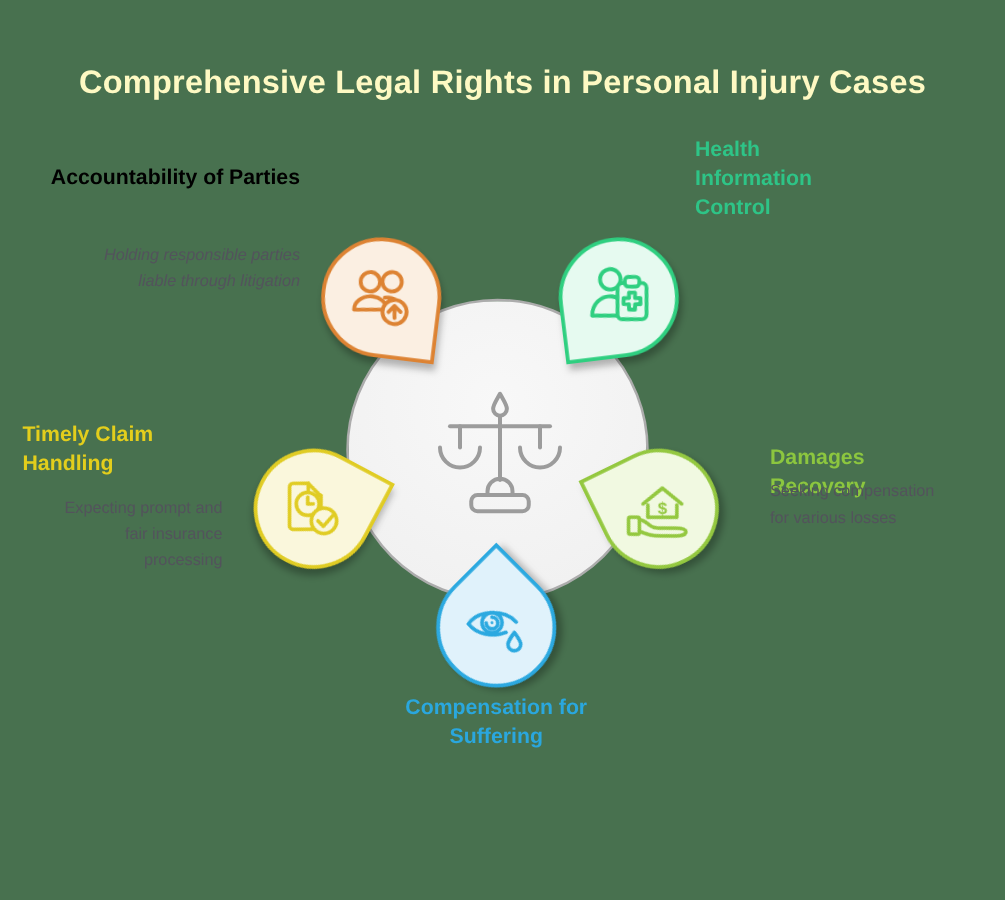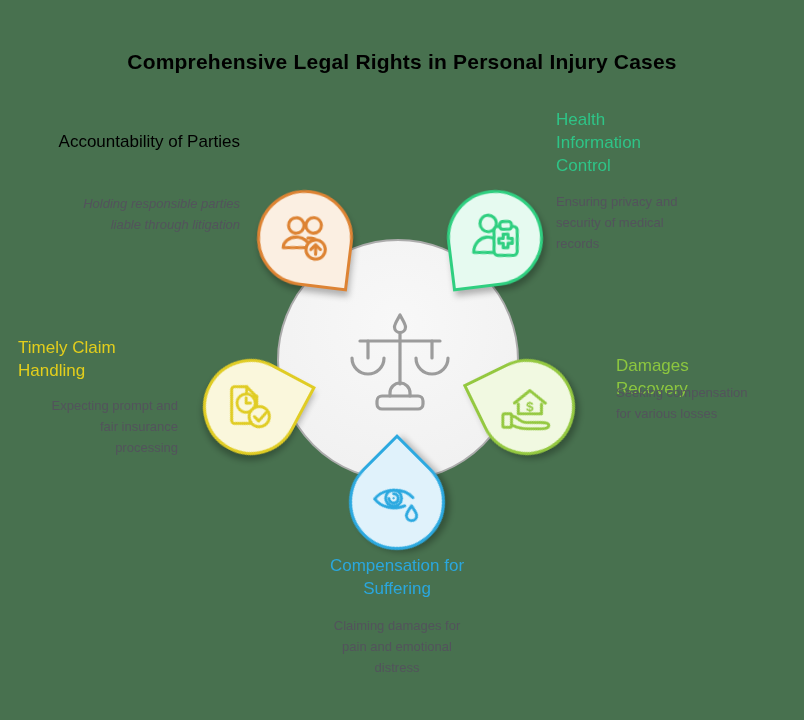--- a/index.html
+++ b/index.html
@@ -6,22 +6,22 @@
   .stage{
     position:relative;
     width:804px;height:720px;
     background:#48714F;
     overflow:hidden;
     font-family:"Liberation Sans", sans-serif;
   }
   .title{
     position:absolute;left:0;top:50px;width:100%;
     margin:0;text-align:center;
-    font-size:21px;font-weight:bold;letter-spacing:.2px;
-    color:#000000;
+    font-size:26px;font-weight:bold;letter-spacing:.2px;
+    color:#fef9c3;
   }
   
   .center-circle{
     position:absolute;left:277px;top:239px;width:242px;height:242px;
     border-radius:50%;
     background:radial-gradient(circle at 50% 35%, #F8F8F8 0%, #EFEFEF 100%);
     border:2px solid #ACACAC;
     box-sizing:border-box;
     z-index:1;
   }
@@ -50,21 +50,21 @@
   .petal--yellow .petal-icon{transform:rotate(-28deg);}
   .petal--lime{--accent:#94C840;--fill:#F1F9E1;
     left:479px;top:359px;border-radius:0 50% 50% 50%;transform:rotate(-26deg);}
   .petal--lime .petal-icon{transform:rotate(26deg);}
   .petal--blue{--accent:#2CA9E0;--fill:#E0F2FB;
     left:349px;top:454px;border-radius:50% 0 50% 50%;transform:rotate(-45deg);}
   .petal--blue .petal-icon{transform:rotate(45deg);}
   
   .label{
     position:absolute;margin:0;
-    font-size:17px;font-weight:normal;line-height:1.35;
+    font-size:17px;font-weight:bold;line-height:1.35;
     z-index:3;
   }
   .desc{
     position:absolute;margin:0;
     font-size:13px;line-height:1.62;color:#53535C;font-weight:normal;
     z-index:3;
   }
   .label--acc{left:40px;top:131px;width:200px;text-align:right;color:#000000;}
   .desc--acc{left:80px;top:193px;width:160px;text-align:right;font-style:italic;}
   .label--health{left:556px;top:109px;width:125px;text-align:left;color:#2EC487;}
@@ -158,24 +158,22 @@
         <circle cx="26.5" cy="26" r="1.2" fill="currentColor" stroke="none"></circle>
         <path d="M45 34 c3.2 4.8 5.3 7.3 5.3 10 a5.3 5.3 0 0 1 -10.6 0 c0 -2.7 2.1 -5.2 5.3 -10 Z"></path>
       </svg>
     </div>
   </div>
 
   <p class="label label--acc">Accountability of Parties</p>
   <p class="desc desc--acc">Holding responsible parties liable through litigation</p>
 
   <p class="label label--health">Health Information Control</p>
-  <p class="desc desc--health">Ensuring privacy and security of medical records</p>
 
   <p class="label label--timely">Timely Claim Handling</p>
   <p class="desc desc--timely">Expecting prompt and fair insurance processing</p>
 
   <p class="label label--damages">Damages Recovery</p>
   <p class="desc desc--damages">Seeking compensation for various losses</p>
 
   <p class="label label--comp">Compensation for Suffering</p>
-  <p class="desc desc--comp">Claiming damages for pain and emotional distress</p>
 
 </div>
 
 </body></html>

